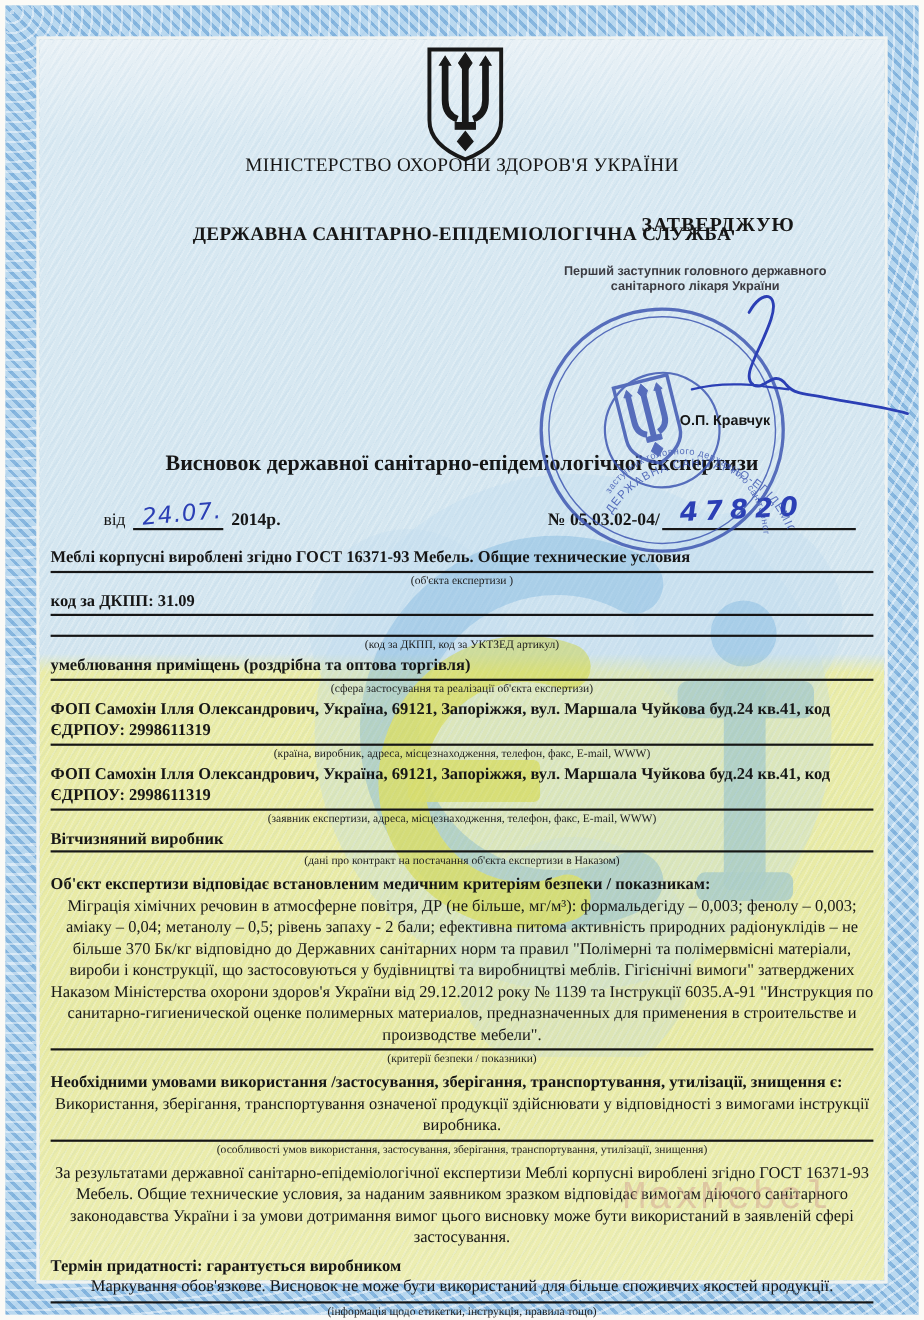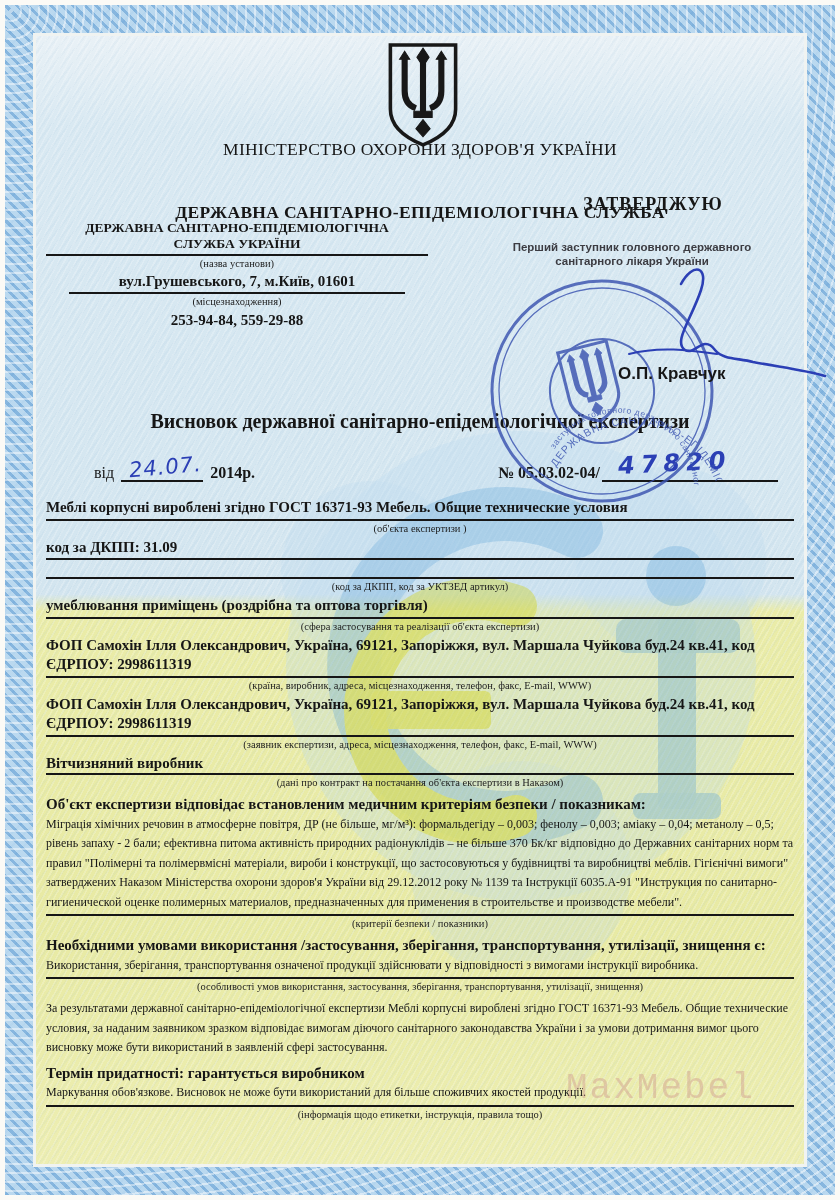--- a/index.html
+++ b/index.html
@@ -38,21 +38,21 @@
   
   .issuer{position:absolute;left:10px;top:184px;width:382px;text-align:center;}
   .issuer .l1{font-weight:bold;font-size:13.5px;}
   .issuer .l2{font-weight:bold;font-size:13.5px;border-bottom:2px solid #161616;padding-bottom:2px;}
   .issuer .addr{font-weight:bold;font-size:15px;margin:3px auto 0;width:88%;border-bottom:2px solid #161616;padding-bottom:2px;}
   .issuer .phones{font-weight:bold;font-size:15px;margin-top:4px;}
   .cap{font-size:10.5px;color:#1d1d1d;text-align:center;line-height:13px;padding-top:1px;}
   
   .approver-title{position:absolute;left:428px;top:204px;width:336px;text-align:center;
     font-family:"Liberation Sans","DejaVu Sans",sans-serif;font-weight:bold;font-size:11.5px;line-height:14px;color:#3c3c42;}
-  .approver-name{position:absolute;left:582px;top:328px;font-weight:bold;font-size:17px;
+  .approver-name{position:absolute;left:582px;top:338px;font-weight:bold;font-size:13px;
     font-family:"Liberation Sans","DejaVu Sans",sans-serif;z-index:4;}
   .stamp{position:absolute;left:451px;top:240px;z-index:3;opacity:.82;transform:rotate(-14deg);color:#3a53b0;pointer-events:none;}
   .signature{position:absolute;left:553px;top:222px;z-index:4;pointer-events:none;}
   
   .doc-title{position:absolute;top:374px;left:0;width:100%;text-align:center;font-weight:bold;font-size:20px;}
   .datebar{position:absolute;top:418px;left:58px;display:flex;align-items:flex-end;gap:7px;font-size:16px;}
   .numbar{position:absolute;top:418px;left:462px;display:flex;align-items:flex-end;gap:2px;font-size:16px;font-weight:bold;}
   .handline{display:inline-block;border-bottom:2px solid #161616;position:relative;height:26px;}
   .hl-date{width:82px;}
   .hl-num{width:176px;}
@@ -61,21 +61,21 @@
   .hand-date{font-size:21px;transform:rotate(-5deg);letter-spacing:1px;}
   .hand-num{font-size:24px;transform:rotate(-3deg);letter-spacing:6px;bottom:3px;left:16px;}
   .yearlbl{font-weight:bold;}
   
   .form{position:absolute;top:462px;left:10px;right:10px;}
   .fval{font-weight:bold;font-size:15px;line-height:19.5px;border-bottom:2px solid #161616;padding-bottom:1px;}
   .fval.pad{padding-bottom:0;}
   .blank-rule{height:17px;border-bottom:2px solid #161616;}
   .frow{margin-bottom:3px;}
   .bhead{font-weight:bold;font-size:15px;line-height:19.5px;}
-  .body-text{font-size:12px;line-height:19.5px;}
+  .body-text{font-size:15px;line-height:19.5px;text-align:center;}
   .ruled{border-bottom:2.5px solid #161616;padding-bottom:2px;}
   .para{margin-top:6px;}
   
   .brand{position:absolute;left:566px;top:1068px;z-index:6;
     font-family:Liberation Mono, monospace;font-size:36px;letter-spacing:2px;
     color:rgba(204,148,138,.42);}
   .brand-tagline{position:absolute;left:592px;top:1220px;z-index:6;
     font-family:"Liberation Sans","DejaVu Sans",sans-serif;font-size:13px;letter-spacing:3.5px;color:#7e8589;}
 </style>
 </head>
@@ -112,28 +112,20 @@
         <path d="M40,6 l6,9 -6,9 -6,-9 z" fill="currentColor" stroke-width="1"></path>
         <path d="M31,68 h18 v6 h-18 z" fill="currentColor" stroke-width="1"></path>
         <path d="M40,76 l7,9 -7,8 -7,-8 z" fill="currentColor" stroke-width="1"></path>
       </g>
     </svg>
 
     <div class="h-ministry">МІНІСТЕРСТВО ОХОРОНИ ЗДОРОВ'Я УКРАЇНИ</div>
     <div class="h-service">ДЕРЖАВНА САНІТАРНО-ЕПІДЕМІОЛОГІЧНА СЛУЖБА</div>
     <div class="approve">ЗАТВЕРДЖУЮ</div>
 
-    <div class="issuer">
-      <div class="l1">ДЕРЖАВНА САНІТАРНО-ЕПІДЕМІОЛОГІЧНА</div>
-      <div class="l2">СЛУЖБА УКРАЇНИ</div>
-      <div class="cap">(назва установи)</div>
-      <div class="addr">вул.Грушевського, 7,  м.Київ, 01601</div>
-      <div class="cap">(місцезнаходження)</div>
-      <div class="phones">253-94-84, 559-29-88</div>
-    </div>
 
     <div class="approver-title">
       <div>Перший заступник головного державного</div>
       <div>санітарного лікаря України</div>
     </div>
 
     <svg class="stamp" width="230" height="230" viewBox="0 0 230 230">
       <circle cx="115" cy="115" r="110" fill="none" stroke="currentColor" stroke-width="3"></circle>
       <circle cx="115" cy="115" r="103" fill="none" stroke="currentColor" stroke-width="1.3"></circle>
       <circle cx="115" cy="115" r="52" fill="none" stroke="currentColor" stroke-width="2"></circle>

